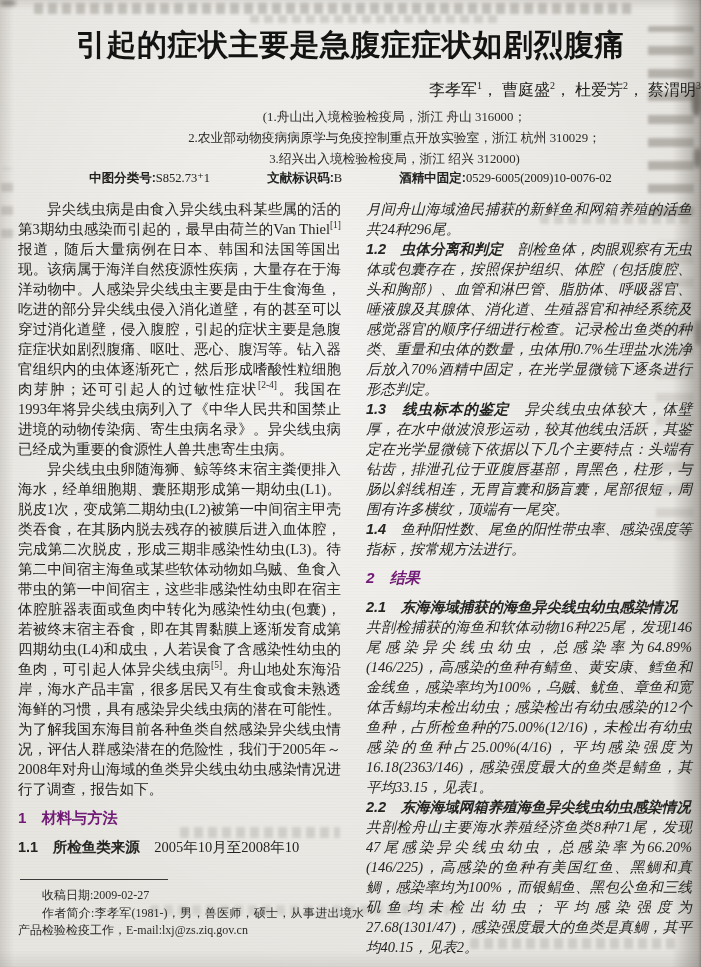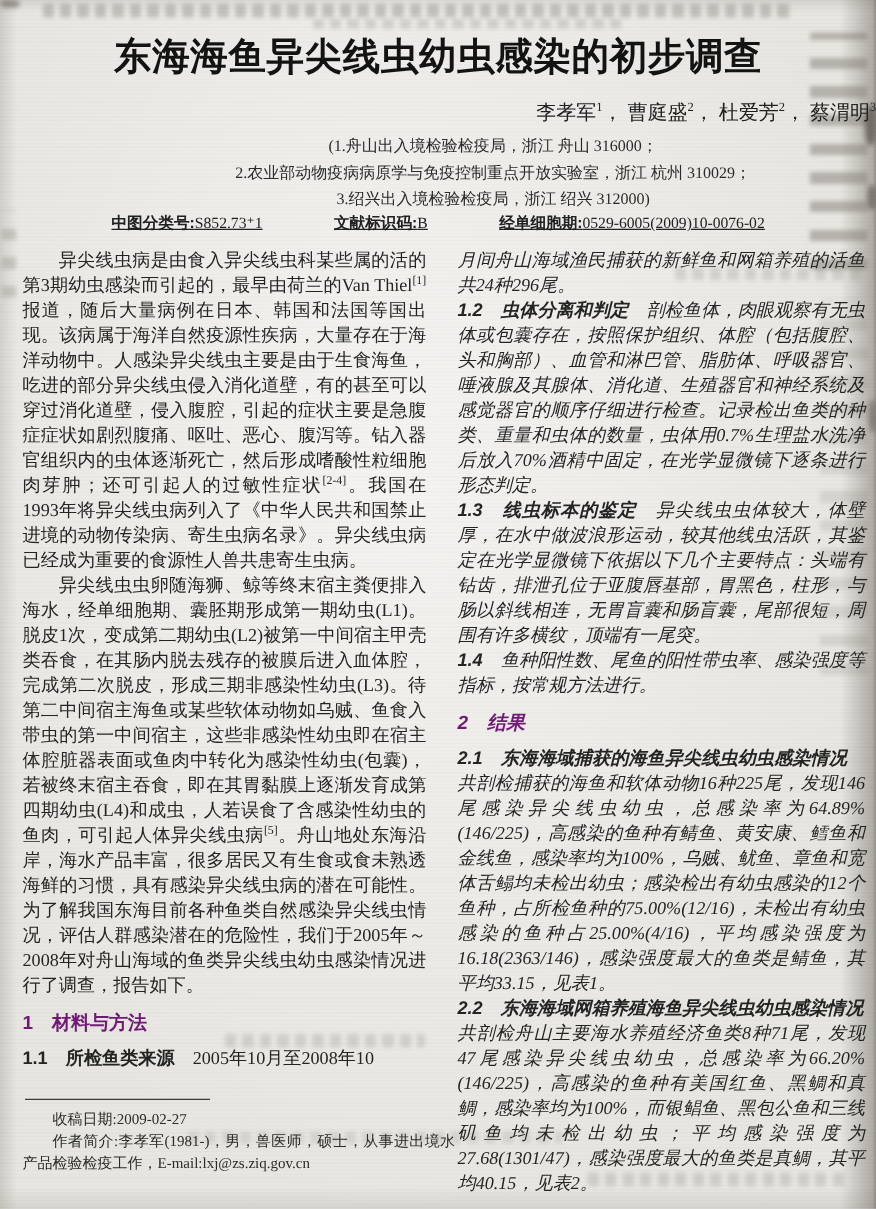--- a/index.html
+++ b/index.html
@@ -24,21 +24,21 @@
   .title{position:absolute;top:25px;left:0;width:100%;text-align:center;margin:0;
     font-family:"Liberation Sans","DejaVu Sans",sans-serif;font-weight:900;
     font-size:30px;letter-spacing:0.5px;color:#131312;}
   .authors{position:absolute;top:80px;left:0;width:100%;text-align:right;
     font-size:16px;color:#21211f;}
   .authors sup{font-size:10px;}
   .affils{position:absolute;top:107px;left:0;width:100%;text-align:center;
     font-size:12.8px;line-height:21px;color:#2a2a28;padding-left:44px;}
   .meta{position:absolute;top:170px;left:0;width:100%;text-align:center;
     font-size:12.5px;color:#21211f;}
-  .meta .meta-item{margin:0 27px;white-space:nowrap;text-decoration:underline;}
+  .meta .meta-item{margin:0 27px;white-space:nowrap;}
   .meta-label{font-family:"Liberation Sans","DejaVu Sans",sans-serif;font-weight:700;}
   
   .col{position:absolute;top:199px;}
   .col-left{left:18px;width:323px;}
   .col-right{left:366px;width:326px;font-style:italic;}
   .body-p{margin:0;font-size:14.5px;line-height:20px;text-align:justify;
     text-justify:inter-ideograph;color:#242422;}
   .indent{text-indent:2em;}
   .body-p sup{font-size:9.5px;line-height:0;}
   .lead{font-family:"Liberation Sans","DejaVu Sans",sans-serif;font-weight:700;}
@@ -60,39 +60,39 @@
 <div class="smudge v" style="left:1px;top:168px;width:12px;height:70px;opacity:.3;"></div>
 <div class="smudge" style="left:180px;top:827px;width:160px;height:11px;opacity:.26;"></div>
 <div class="smudge" style="left:540px;top:214px;width:150px;height:10px;opacity:.25;"></div>
 <div class="smudge" style="left:470px;top:938px;width:210px;height:11px;opacity:.26;"></div>
 <div class="smudge" style="left:150px;top:905px;width:300px;height:10px;opacity:.2;"></div>
 <div class="blob" style="right:0;top:84px;width:9px;height:32px;opacity:.7;"></div>
 <div class="blob" style="right:0;top:148px;width:7px;height:20px;opacity:.6;"></div>
 <div class="blob" style="right:0;top:320px;width:6px;height:26px;opacity:.5;"></div>
 <div class="blob" style="left:0;top:0;width:16px;height:6px;opacity:.55;"></div>
 
-<h1 class="title">东海海鱼异尖线虫幼虫感染的初步调查</h1>
+<h1 class="title">引起的症状主要是急腹症症状如剧烈腹痛</h1>
 
 <div class="authors">
   <span><span>李孝军</span><sup>1</sup><span>，</span></span>
   <span><span>曹庭盛</span><sup>2</sup><span>，</span></span>
   <span><span>杜爱芳</span><sup>2</sup><span>，</span></span>
   <span><span>蔡渭明</span><sup>3</sup><span></span></span>
 </div>
 
 <div class="affils">
   <div>(1.舟山出入境检验检疫局，浙江 舟山 316000；</div>
   <div>2.农业部动物疫病病原学与免疫控制重点开放实验室，浙江 杭州 310029；</div>
   <div>3.绍兴出入境检验检疫局，浙江 绍兴 312000)</div>
 </div>
 
 <div class="meta">
   <span class="meta-item"><span class="meta-label">中图分类号:</span><span>S852.73⁺1</span></span>
   <span class="meta-item"><span class="meta-label">文献标识码:</span><span>B</span></span>
-  <span class="meta-item"><span class="meta-label">经单细胞期:</span><span>0529-6005(2009)10-0076-02</span></span>
+  <span class="meta-item"><span class="meta-label">酒精中固定:</span><span>0529-6005(2009)10-0076-02</span></span>
 </div>
 
 <div class="col col-left">
   <p class="body-p indent"><span>异尖线虫病是由食入异尖线虫科某些属的活的第3期幼虫感染而引起的，最早由荷兰的Van Thiel</span><sup>[1]</sup><span>报道，随后大量病例在日本、韩国和法国等国出现。该病属于海洋自然疫源性疾病，大量存在于海洋动物中。人感染异尖线虫主要是由于生食海鱼，吃进的部分异尖线虫侵入消化道壁，有的甚至可以穿过消化道壁，侵入腹腔，引起的症状主要是急腹症症状如剧烈腹痛、呕吐、恶心、腹泻等。钻入器官组织内的虫体逐渐死亡，然后形成嗜酸性粒细胞肉芽肿；还可引起人的过敏性症状</span><sup>[2-4]</sup><span>。我国在1993年将异尖线虫病列入了《中华人民共和国禁止进境的动物传染病、寄生虫病名录》。异尖线虫病已经成为重要的食源性人兽共患寄生虫病。</span></p>
   <p class="body-p indent"><span>异尖线虫虫卵随海狮、鲸等终末宿主粪便排入海水，经单细胞期、囊胚期形成第一期幼虫(L1)。脱皮1次，变成第二期幼虫(L2)被第一中间宿主甲壳类吞食，在其肠内脱去残存的被膜后进入血体腔，完成第二次脱皮，形成三期非感染性幼虫(L3)。待第二中间宿主海鱼或某些软体动物如乌贼、鱼食入带虫的第一中间宿主，这些非感染性幼虫即在宿主体腔脏器表面或鱼肉中转化为感染性幼虫(包囊)，若被终末宿主吞食，即在其胃黏膜上逐渐发育成第四期幼虫(L4)和成虫，人若误食了含感染性幼虫的鱼肉，可引起人体异尖线虫病</span><sup>[5]</sup><span>。舟山地处东海沿岸，海水产品丰富，很多居民又有生食或食未熟透海鲜的习惯，具有感染异尖线虫病的潜在可能性。为了解我国东海目前各种鱼类自然感染异尖线虫情况，评估人群感染潜在的危险性，我们于2005年～2008年对舟山海域的鱼类异尖线虫幼虫感染情况进行了调查，报告如下。</span></p>
   <h2 class="sec-heading">1　材料与方法</h2>
   <p class="body-p"><span class="lead">1.1　所检鱼类来源</span><span>　2005年10月至2008年10</span></p>
 </div>
 
 <div class="col col-right">

